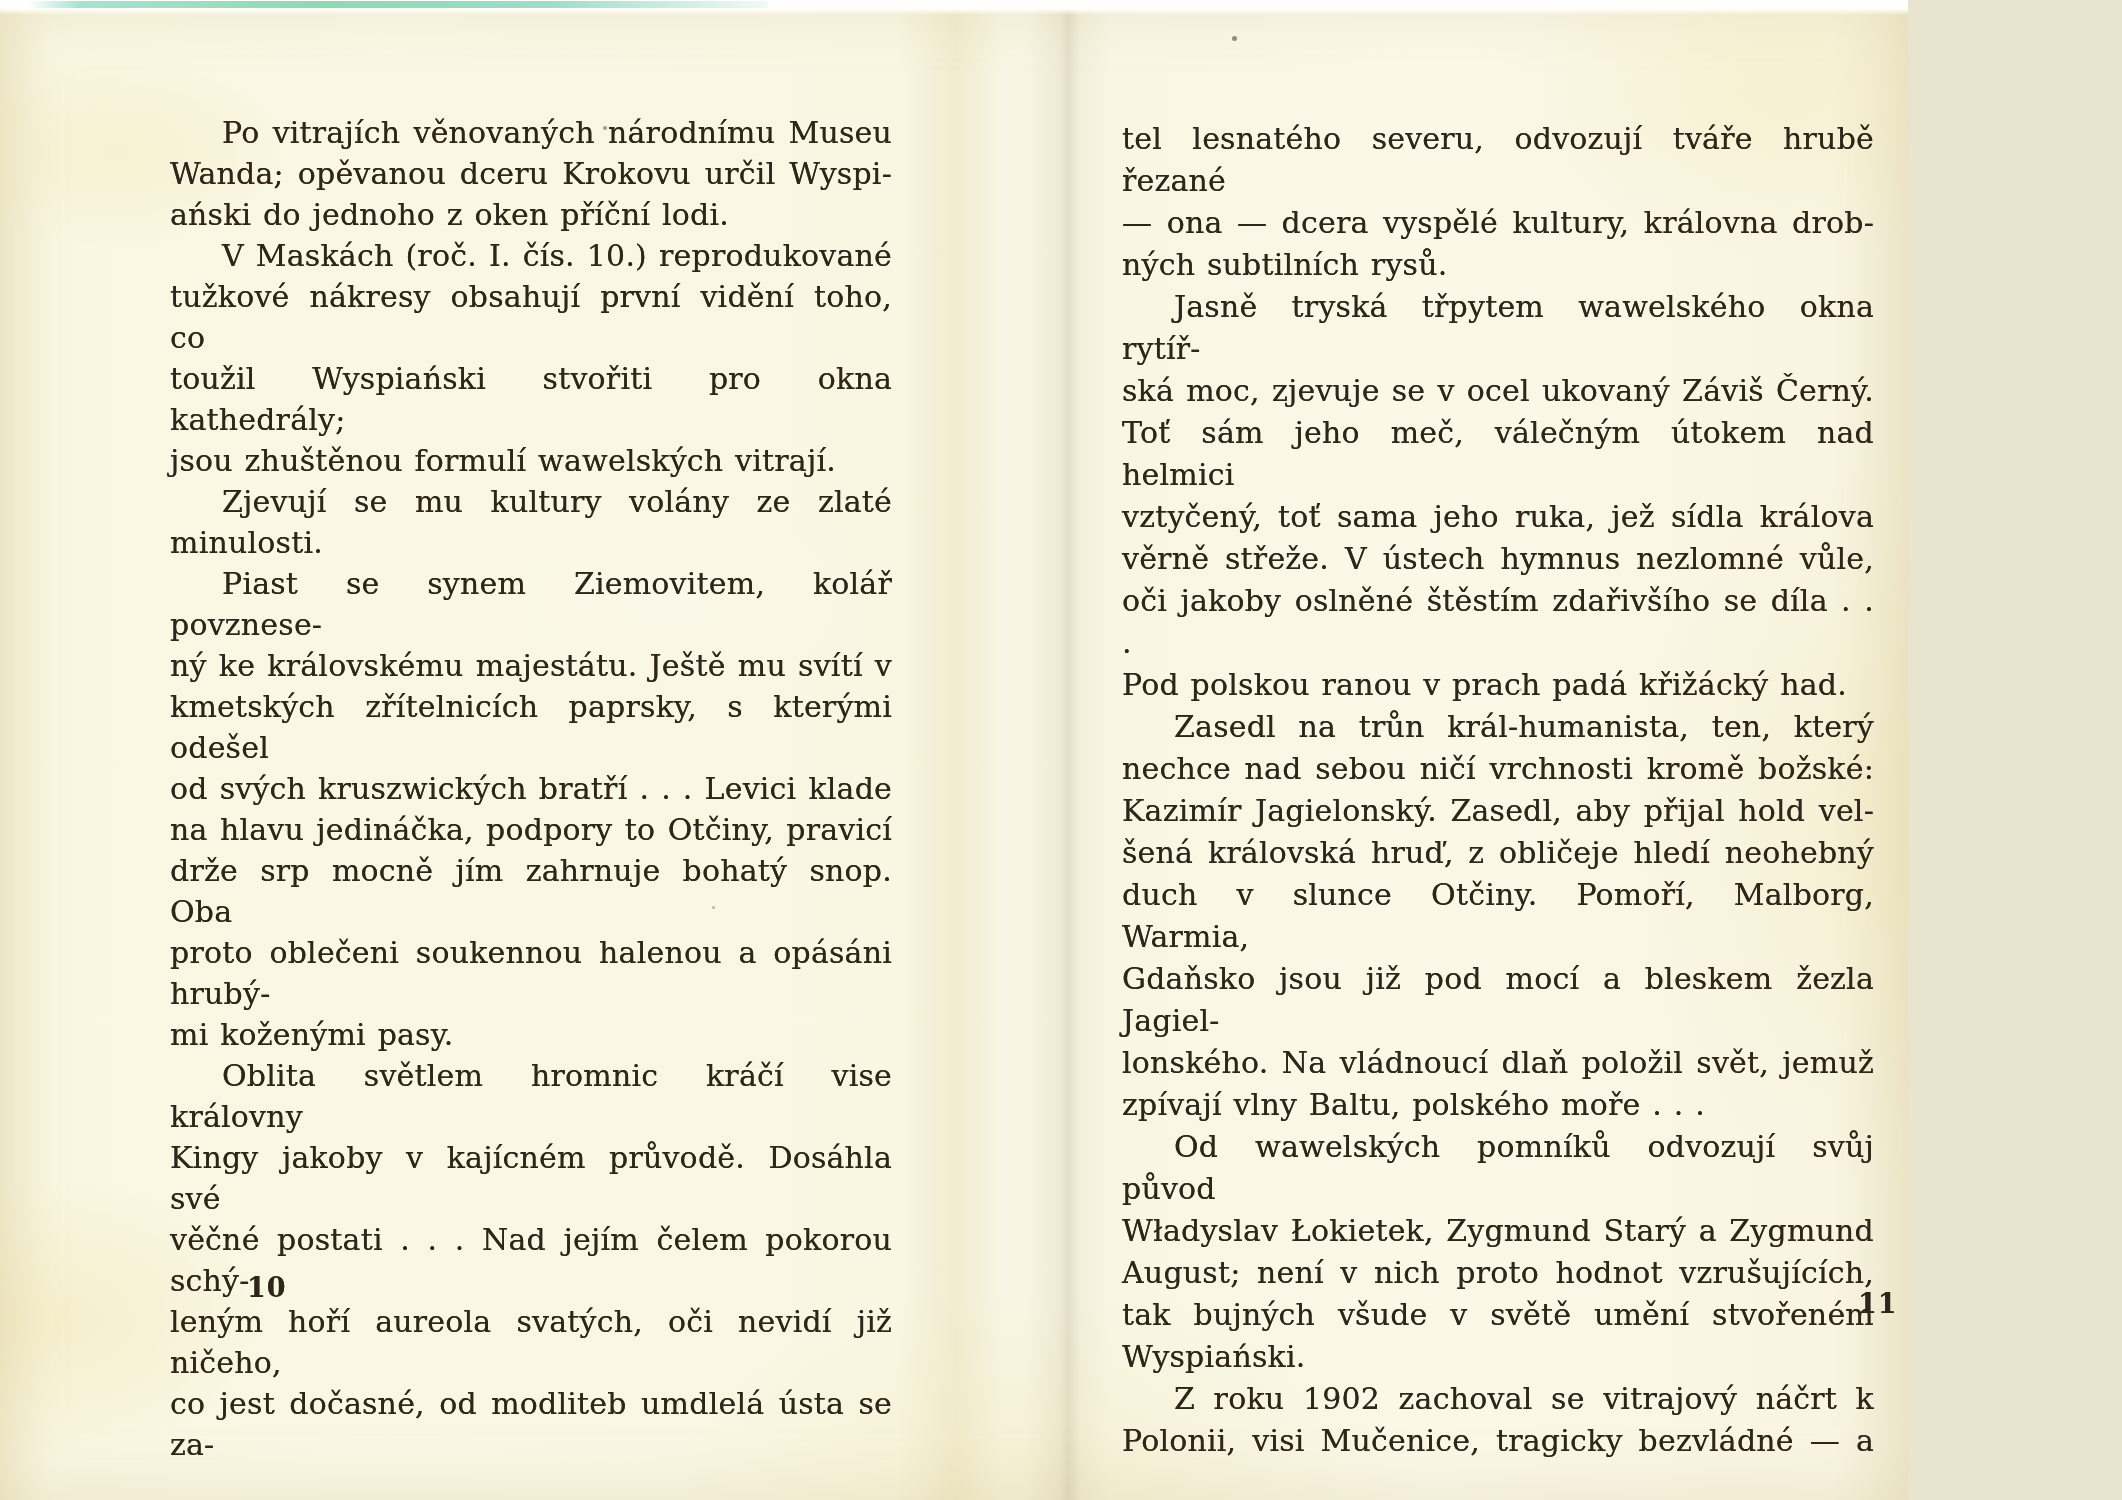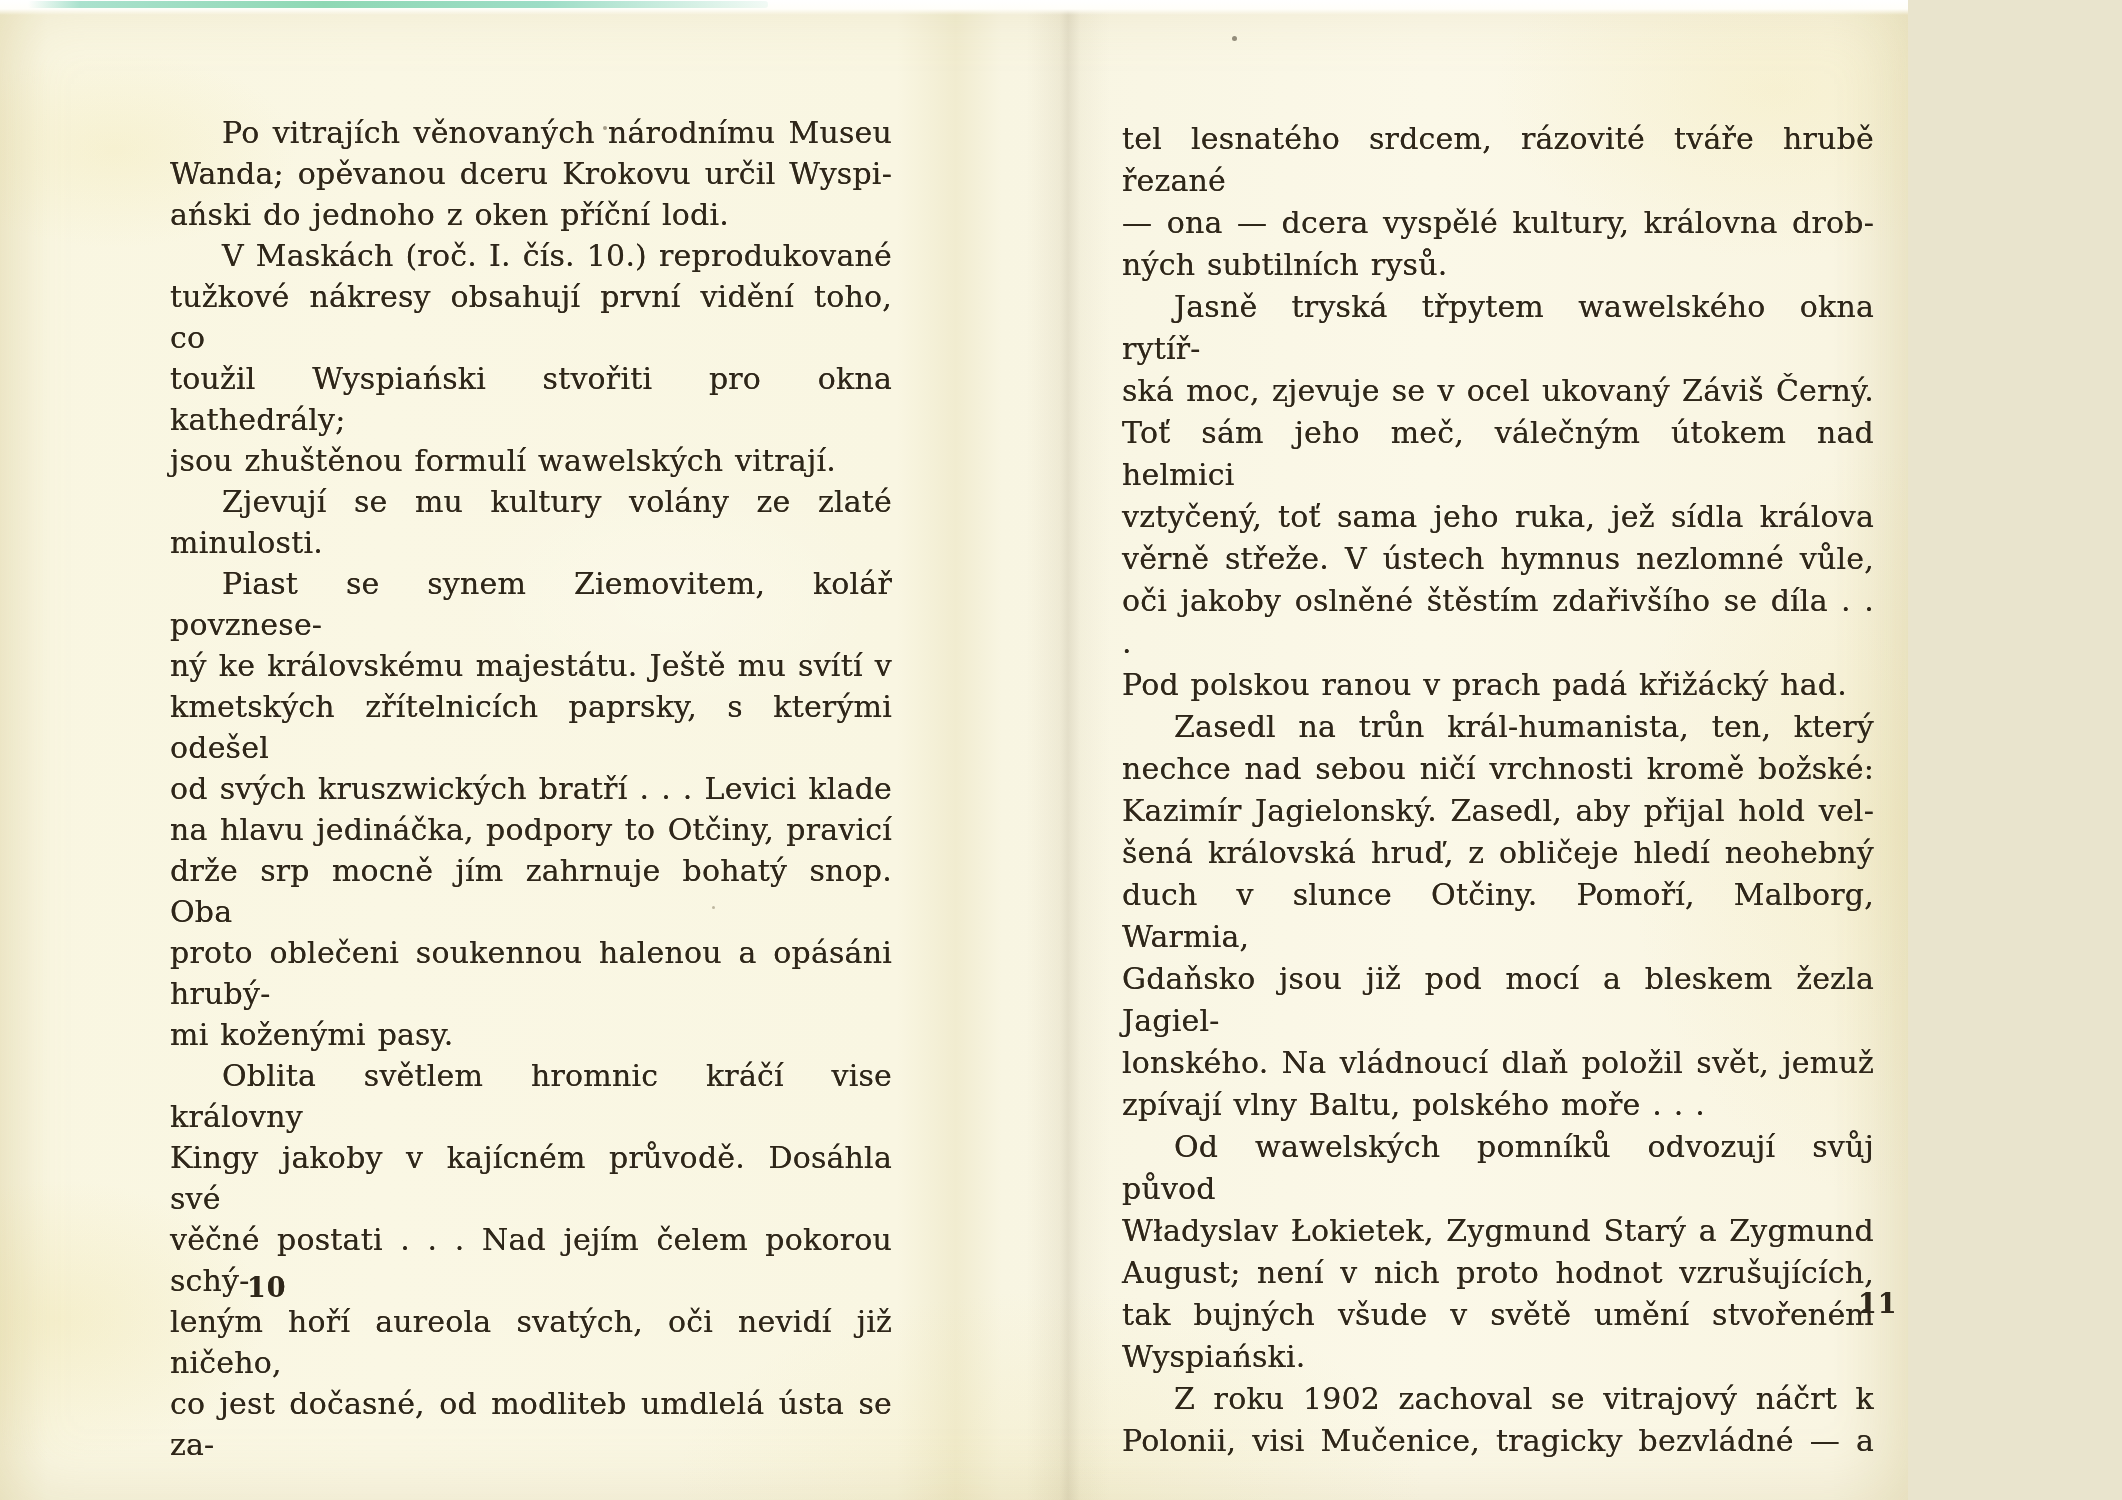--- a/index.html
+++ b/index.html
@@ -104,21 +104,21 @@
         <div class="line">Kingy jakoby v kajícném průvodě. Dosáhla své</div>
         <div class="line">věčné postati . . . Nad jejím čelem pokorou schý-</div>
         <div class="line">leným hoří aureola svatých, oči nevidí již ničeho,</div>
         <div class="line">co jest dočasné, od modliteb umdlelá ústa se za-</div>
       </div>
     <div class="pagenum">10</div>
   </div>
 
   <div class="page right">
     <div class="textblock">
-        <div class="line">tel lesnatého srdcem, rázovité tváře hrubě řezané</div>
+        <div class="line">tel lesnatého severu, odvozují tváře hrubě řezané</div>
         <div class="line">— ona — dcera vyspělé kultury, královna drob-</div>
         <div class="line end">ných subtilních rysů.</div>
         <div class="line indent">Jasně tryská třpytem wawelského okna rytíř-</div>
         <div class="line">ská moc, zjevuje se v ocel ukovaný Záviš Černý.</div>
         <div class="line">Toť sám jeho meč, válečným útokem nad helmici</div>
         <div class="line">vztyčený, toť sama jeho ruka, jež sídla králova</div>
         <div class="line">věrně střeže. V ústech hymnus nezlomné vůle,</div>
         <div class="line">oči jakoby oslněné štěstím zdařivšího se díla . . .</div>
         <div class="line end">Pod polskou ranou v prach padá křižácký had.</div>
         <div class="line indent">Zasedl na trůn král-humanista, ten, který</div>

